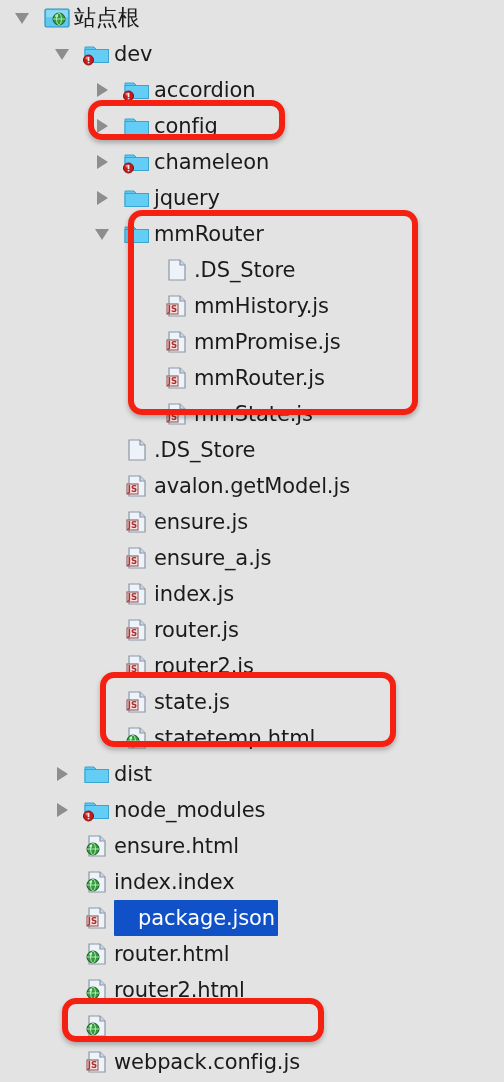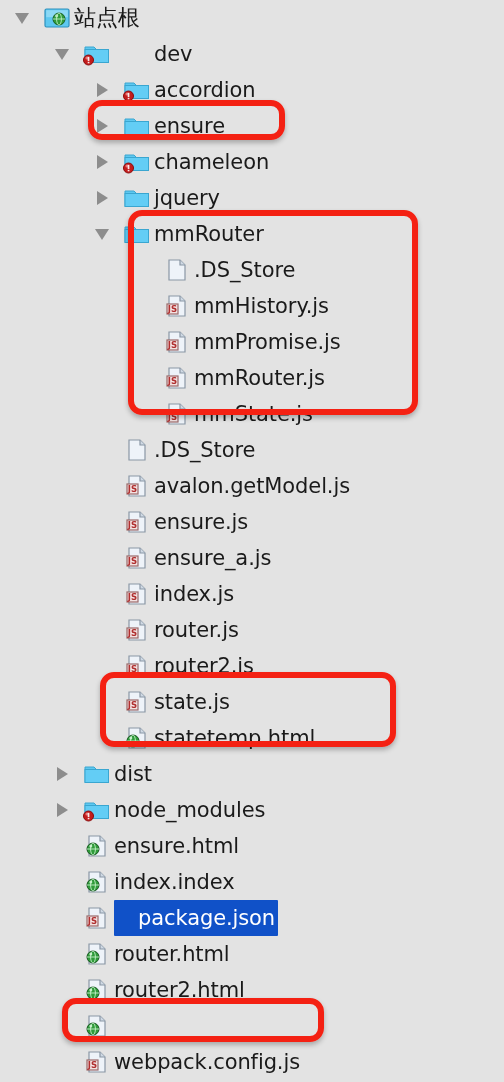--- a/index.html
+++ b/index.html
@@ -86,21 +86,21 @@
       <div class="icon" style="left: 82px;">
         <svg width="30" height="26" viewBox="0 0 30 26">
           <path d="M3 6 h9 l2.5 2.5 h12 v13 h-23.5 z" fill="#5ec8f0" stroke="#3aa6d0" stroke-width="1"></path>
           <rect x="3" y="8.5" width="23.5" height="13" fill="#63cdf5" stroke="#3aa6d0" stroke-width="1"></rect>
           <circle cx="6.5" cy="19" r="5" fill="#c41c1c" stroke="#8b0b0b" stroke-width="1"></circle>
           <circle cx="5" cy="17" r="1.6" fill="#ef8a8a" opacity=".85"></circle>
           <rect x="5.7" y="15.8" width="1.7" height="4.2" fill="#fff" opacity=".9"></rect>
           <rect x="5.7" y="20.8" width="1.7" height="1.5" fill="#fff" opacity=".9"></rect>
         </svg>
       </div>
-      <div class="label" style="left: 114px; margin-left: 40px;">dev</div>
+      <div class="label" style="left: 114px;">dev</div>
     </div>
     <div class="row" style="top: 72px;">
       <div class="twisty closed" style="left: 92px;">
         <i></i>
       </div>
       <div class="icon" style="left: 122px;">
         <svg width="30" height="26" viewBox="0 0 30 26">
           <path d="M3 6 h9 l2.5 2.5 h12 v13 h-23.5 z" fill="#5ec8f0" stroke="#3aa6d0" stroke-width="1"></path>
           <rect x="3" y="8.5" width="23.5" height="13" fill="#63cdf5" stroke="#3aa6d0" stroke-width="1"></rect>
           <circle cx="6.5" cy="19" r="5" fill="#c41c1c" stroke="#8b0b0b" stroke-width="1"></circle>
@@ -114,21 +114,21 @@
     <div class="row" style="top: 108px;">
       <div class="twisty closed" style="left: 92px;">
         <i></i>
       </div>
       <div class="icon" style="left: 122px;">
         <svg width="30" height="26" viewBox="0 0 30 26">
           <path d="M3 6 h9 l2.5 2.5 h12 v13 h-23.5 z" fill="#5ec8f0" stroke="#3aa6d0" stroke-width="1"></path>
           <rect x="3" y="8.5" width="23.5" height="13" fill="#63cdf5" stroke="#3aa6d0" stroke-width="1"></rect>
         </svg>
       </div>
-      <div class="label" style="left: 154px;">ensure</div>
+      <div class="label" style="left: 154px;">config</div>
     </div>
     <div class="row" style="top: 144px;">
       <div class="twisty closed" style="left: 92px;">
         <i></i>
       </div>
       <div class="icon" style="left: 122px;">
         <svg width="30" height="26" viewBox="0 0 30 26">
           <path d="M3 6 h9 l2.5 2.5 h12 v13 h-23.5 z" fill="#5ec8f0" stroke="#3aa6d0" stroke-width="1"></path>
           <rect x="3" y="8.5" width="23.5" height="13" fill="#63cdf5" stroke="#3aa6d0" stroke-width="1"></rect>
           <circle cx="6.5" cy="19" r="5" fill="#c41c1c" stroke="#8b0b0b" stroke-width="1"></circle>

